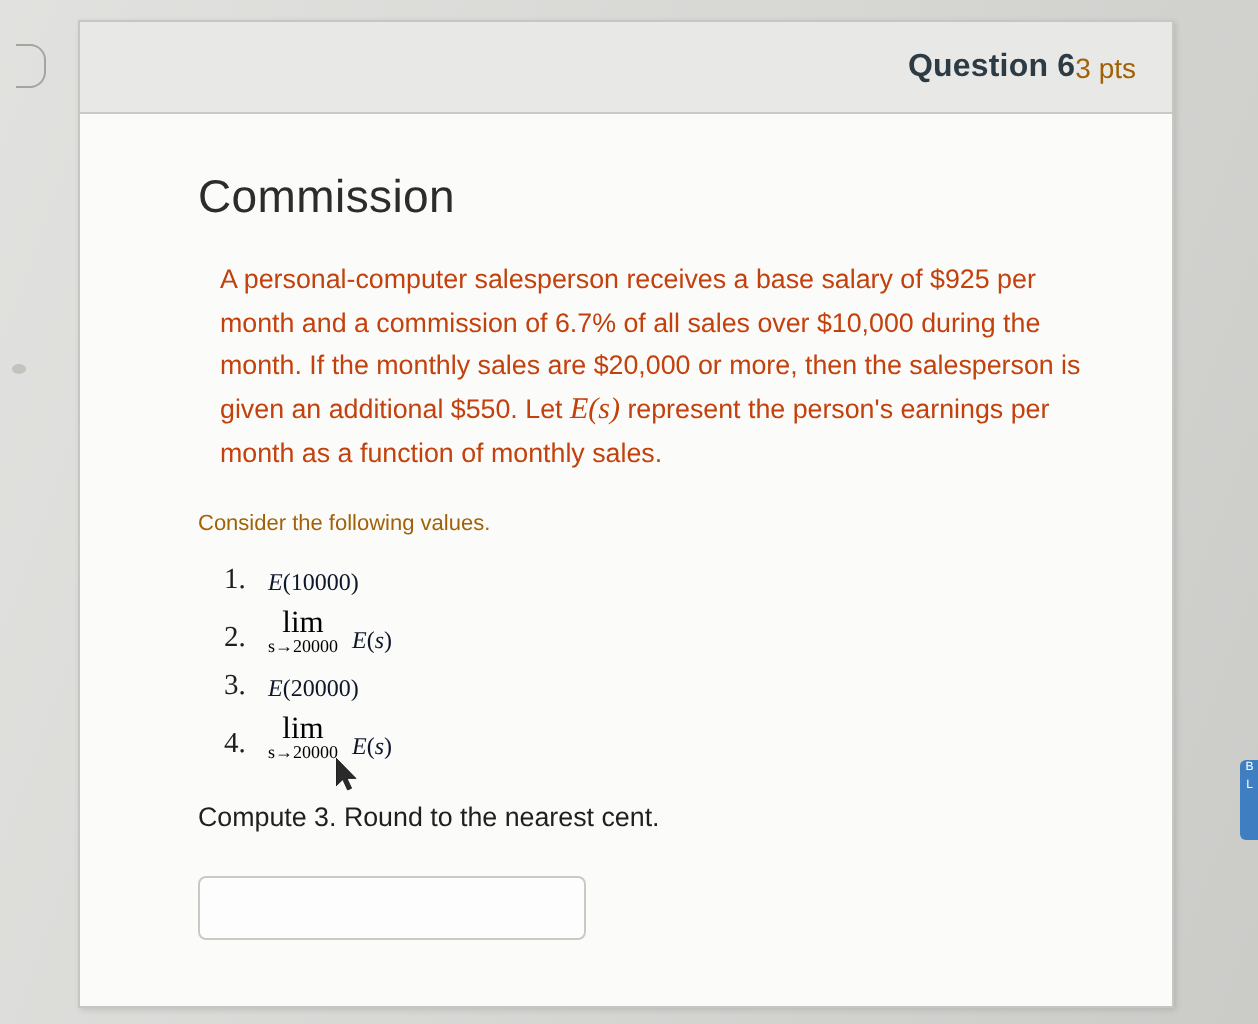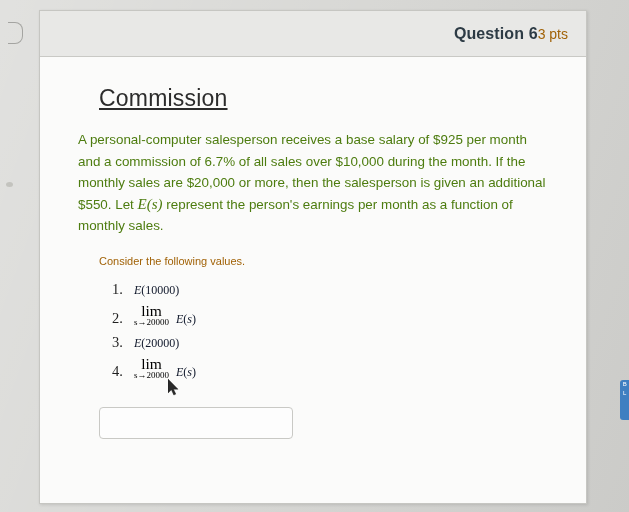--- a/index.html
+++ b/index.html
@@ -94,27 +94,26 @@
   .question-body {
     padding: 28px 34px 0 22px;
     box-sizing: border-box;
   }
   .problem-title {
     font-size: 23px;
     color: #2c2c2c;
     font-weight: normal;
     margin: 0 0 17px 37px;
     letter-spacing: 0.2px;
-    text-decoration: underline;
   }
   .problem-text {
     font-size: 13.4px;
     line-height: 21.5px;
-    color: #4d7c0f;
-    margin: 0 0 0 16px;
+    color: #c2410c;
+    margin: 0 0 0 48px;
     max-width: 500px;
   }
   .math-it {
     font-family: "Liberation Serif", serif;
     font-style: italic;
     font-size: 15px;
   }
   .consider-line {
     font-size: 11px;
     color: #a16207;
@@ -240,20 +239,21 @@
       <li>
         <span class="li-num">4.</span>
         <span class="limit">
           <span class="lim-op">lim</span>
           <span class="lim-sub">s→20000</span>
         </span>
         <span class="expr"><i>E</i>(<i>s</i>)</span>
       </li>
     </ul>
 
+    <p class="compute-line">Compute 3.  Round to the nearest cent.</p>
 
     <input class="answer-input" type="text" placeholder="" style="">
   </div>
 </div>
 
 <svg class="cursor" viewBox="0 0 11 17">
   <polygon points="0,0 0,14 3.4,10.8 5.8,16 7.8,15.1 5.5,10.2 10,10.2" fill="#2a2a2a" stroke="#111" stroke-width="0.4"></polygon>
 </svg>
 
 </body></html>

